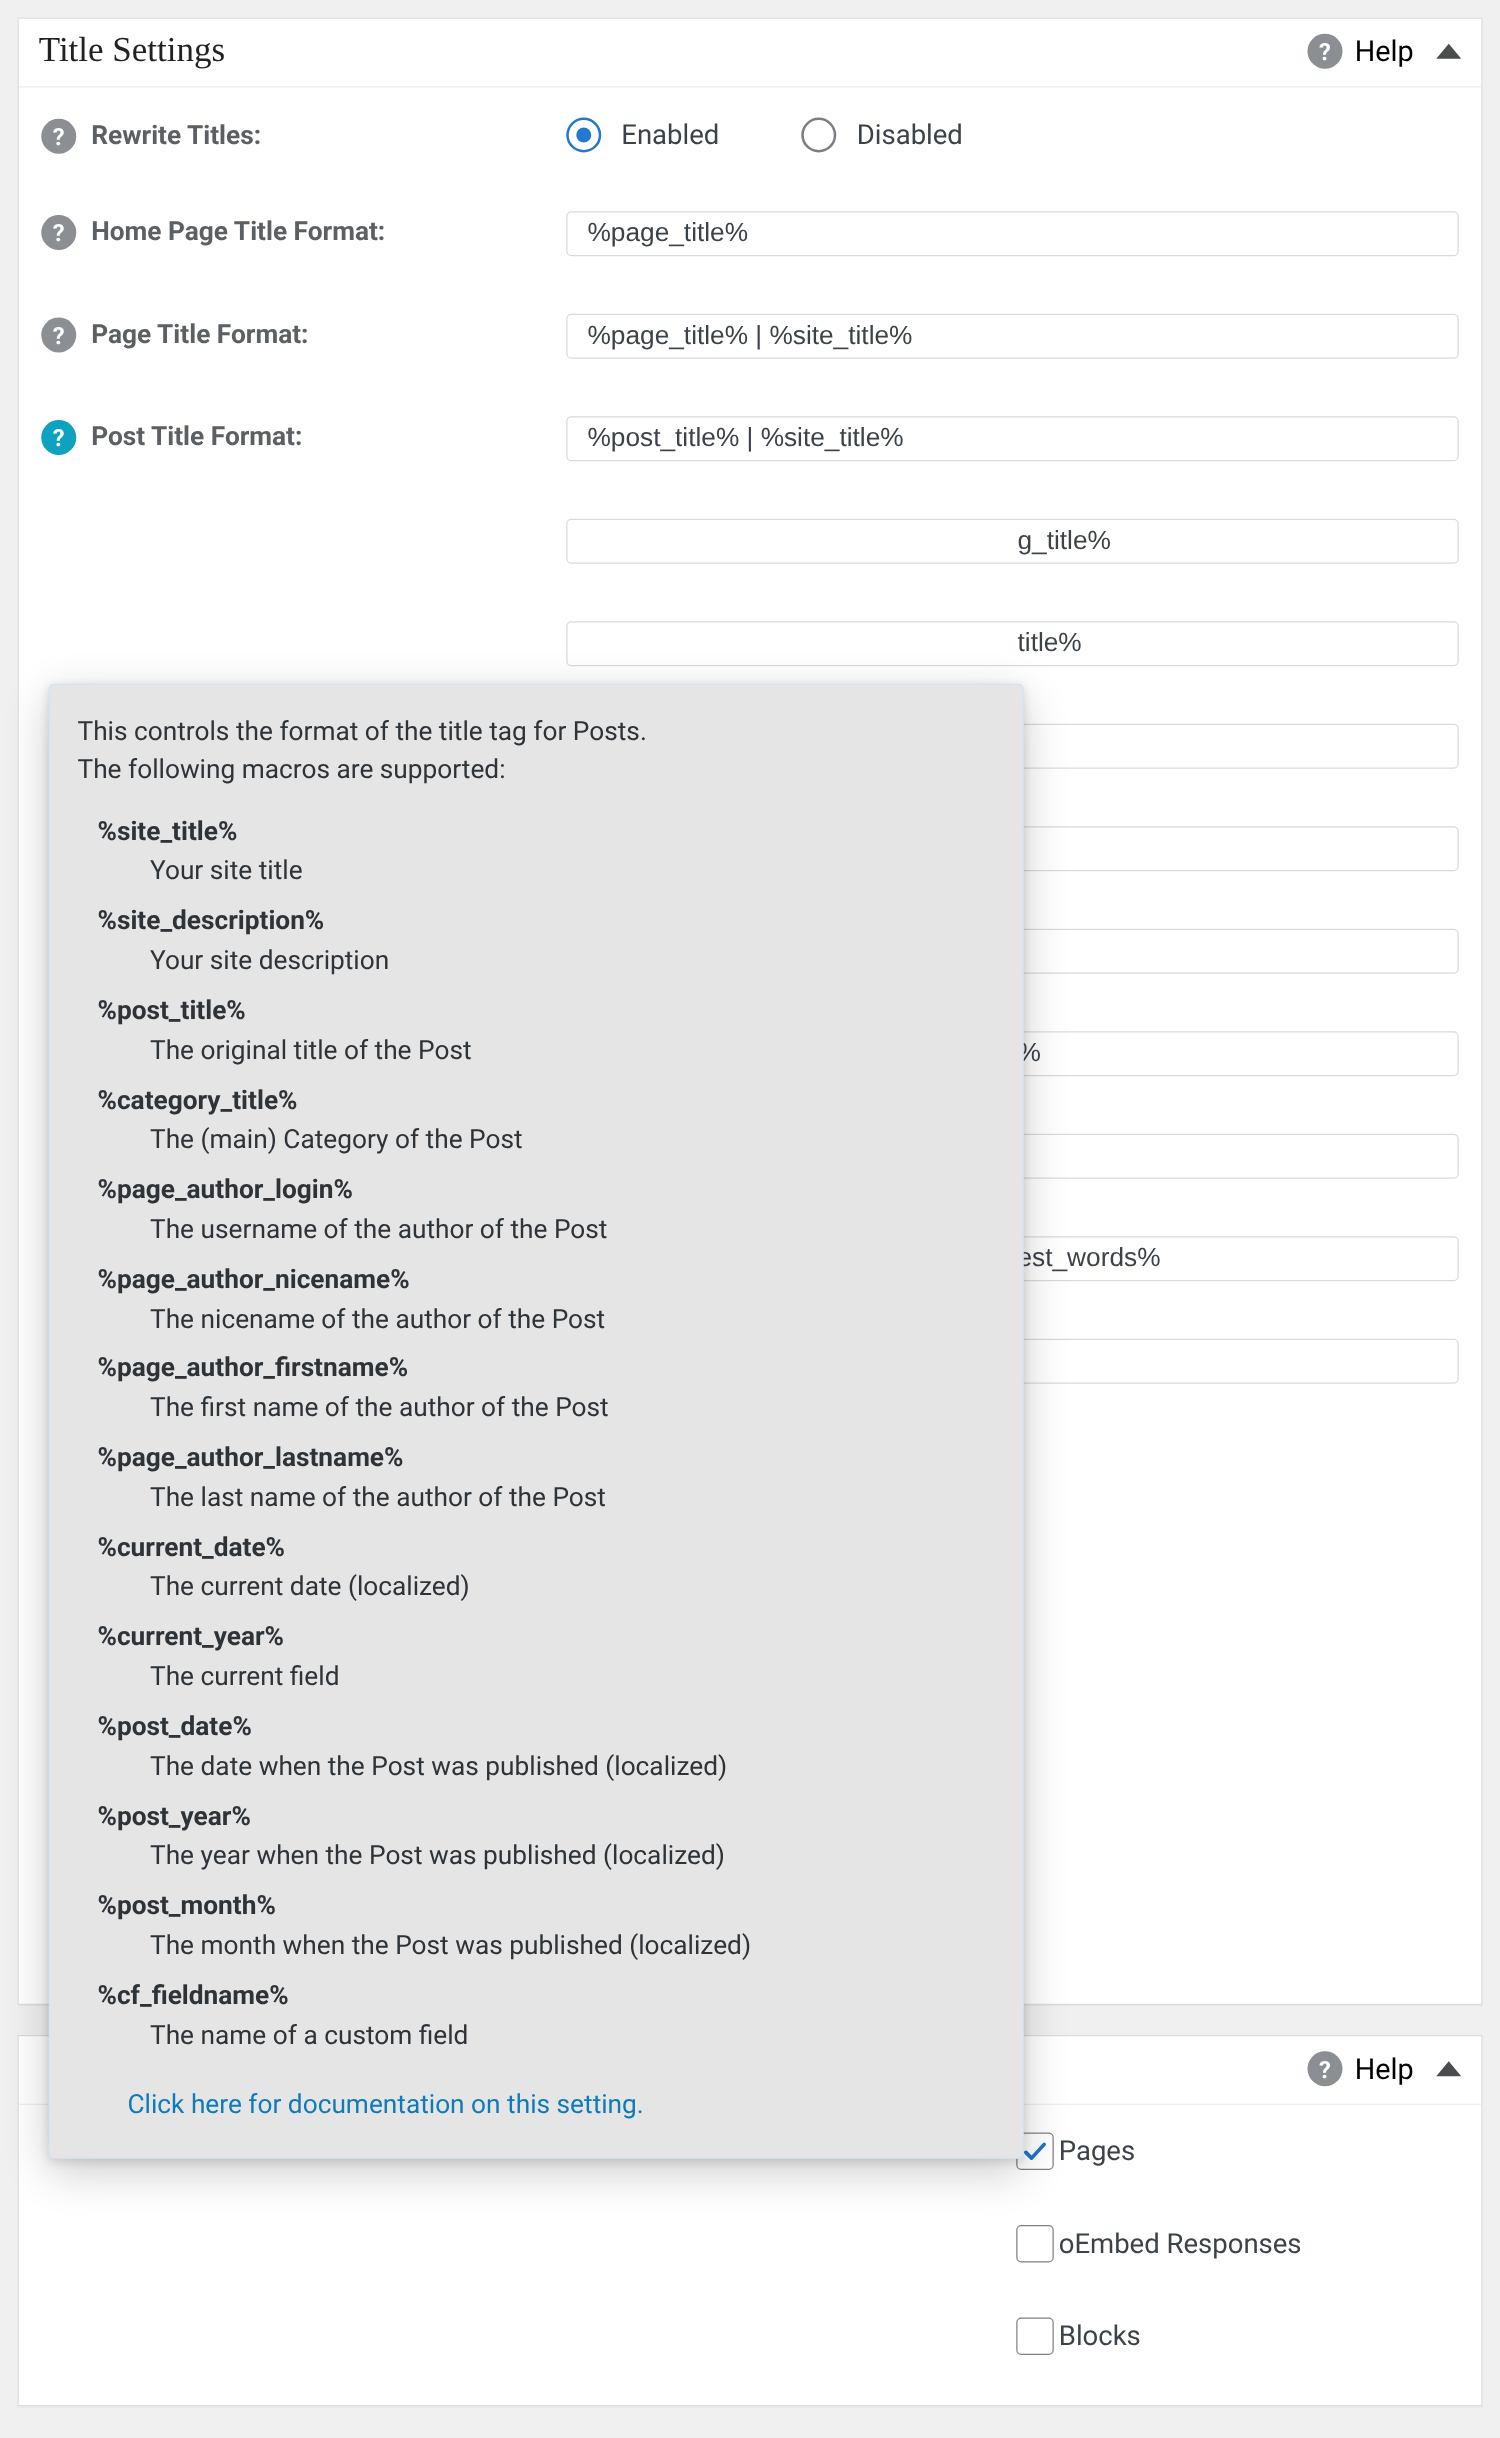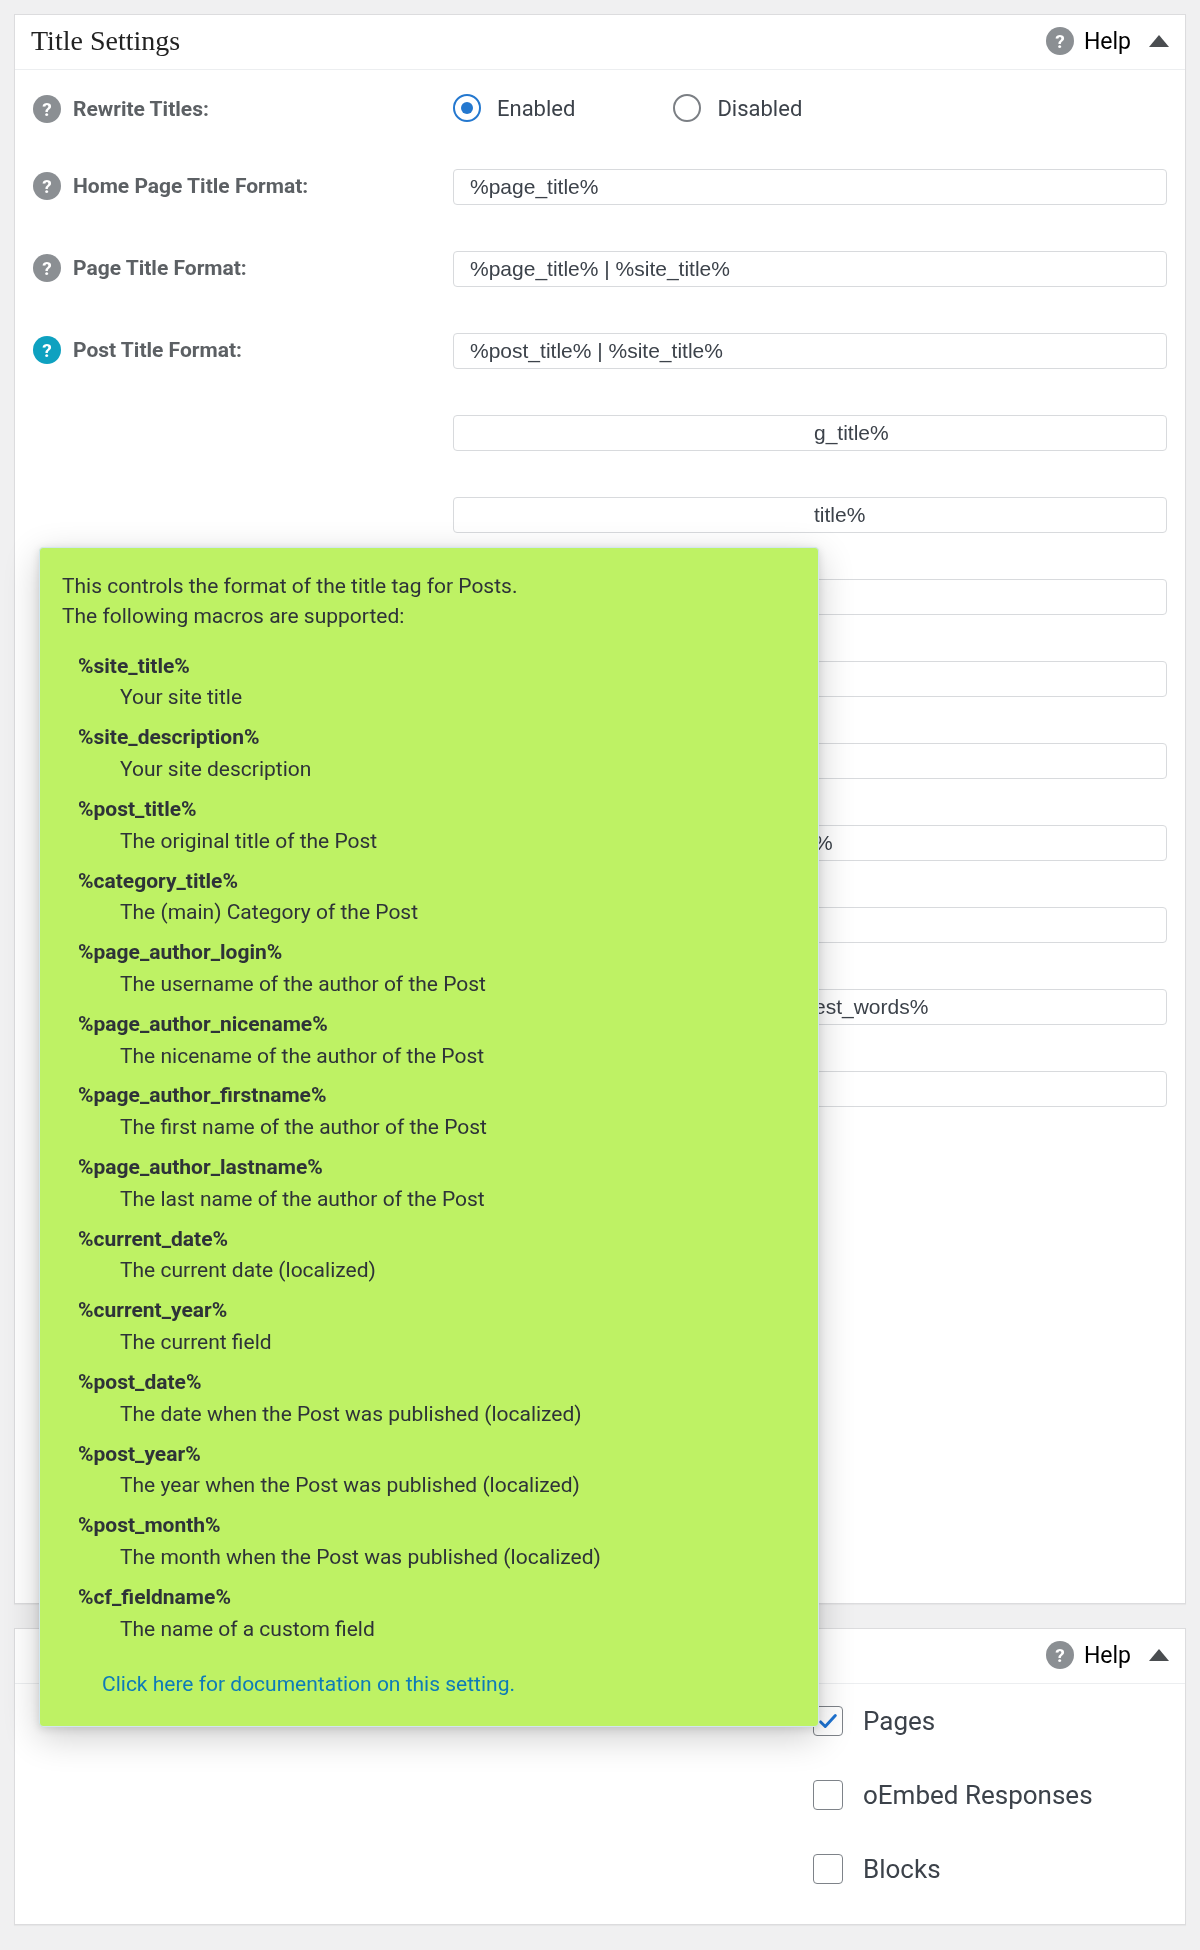--- a/index.html
+++ b/index.html
@@ -78,45 +78,45 @@
     width:100%;
     height:36px;
     border:1px solid #d8dadd;
     border-radius:4px;
     padding:0 16px;
     font-size:21px;
     color:#3c424a;
     background:#fff;
   }
 
-  .radio-group { display:flex; gap:98px; padding-top:2px;}
+  .radio-group { display:flex; gap:66px; padding-top:2px;}
   .radio-item { display:flex; align-items:center; gap:16px; font-size:22px; color:#3c424a; }
   .radio-outer {
     width:28px; height:28px; border:2px solid #7b7f84; border-radius:50%;
     display:inline-flex; align-items:center; justify-content:center;
   }
   .radio-outer.checked { border-color:#2478cf; }
   .radio-inner {
     width:12px; height:12px; border-radius:50%; background:#2478cf;
   }
 
-  .check-item { display:flex; align-items:center; gap:20px; font-size:26px; color:#3c424a; }
+  .check-item { display:flex; align-items:center; gap:4px; font-size:22px; color:#3c424a; }
   .chk {
     width:30px; height:30px; border:1.5px solid #7e8389; border-radius:4px;
     display:inline-flex; align-items:center; justify-content:center; background:#fff;
   }
   .chk svg { width:22px; height:22px; display:none; }
   .chk.checked svg { display:block; }
 
   
   .tooltip {
     position:absolute;
     left:24px;
     width:780px;
-    background:#bef264;
+    background:#e5e5e5;
     border:1px solid #d2e6ef;
     border-radius:4px;
     box-shadow:0 10px 36px rgba(0,0,0,0.20), 0 2px 8px rgba(0,0,0,0.12);
     padding:24px 26px 26px 22px;
     z-index:50;
     color:#2e3338;
     font-size:21px;
     line-height:1.42;
   }
   .tooltip p.intro { margin:0 0 20px 0; }

